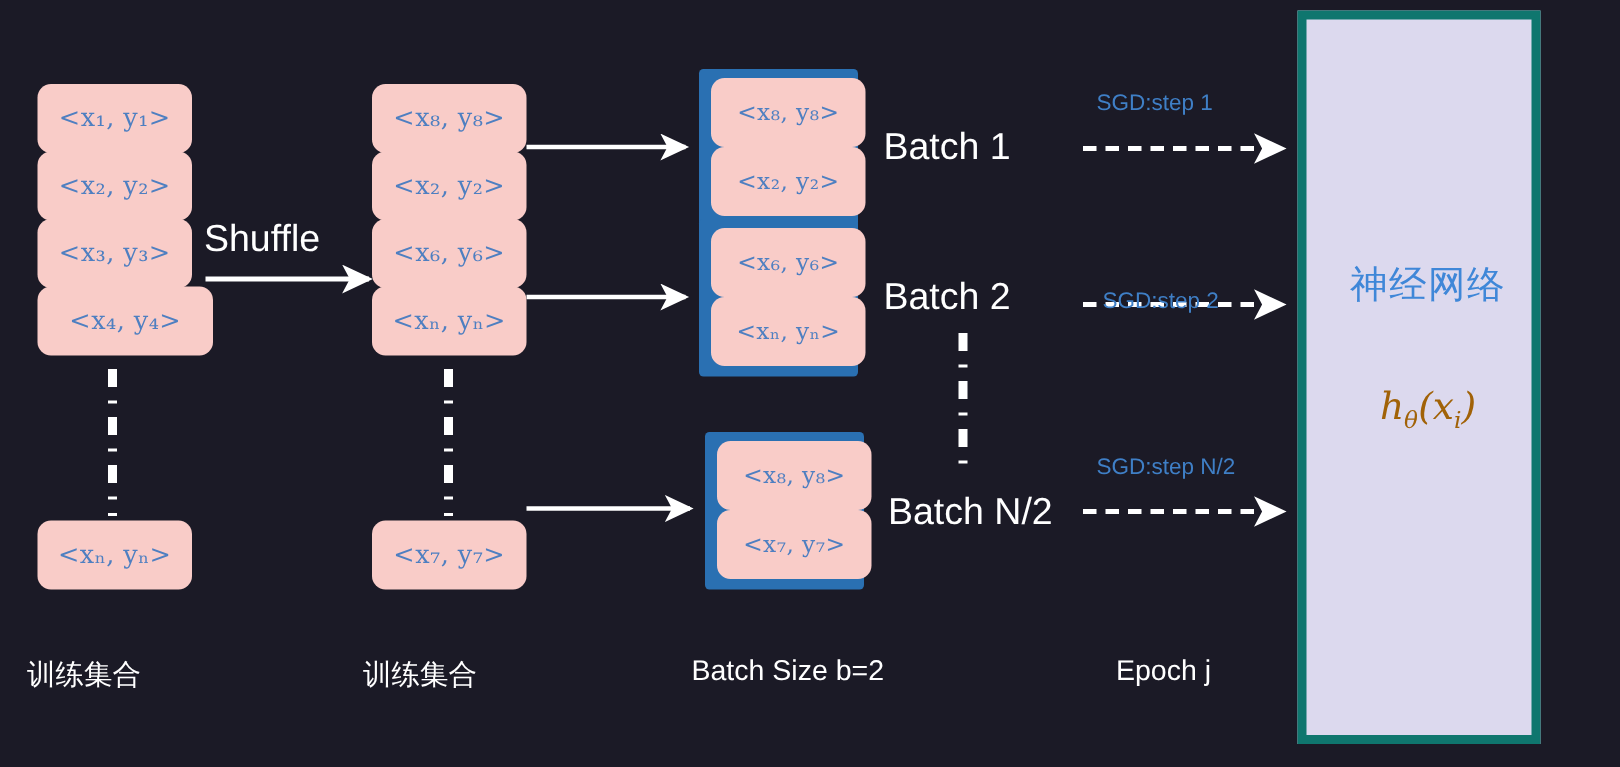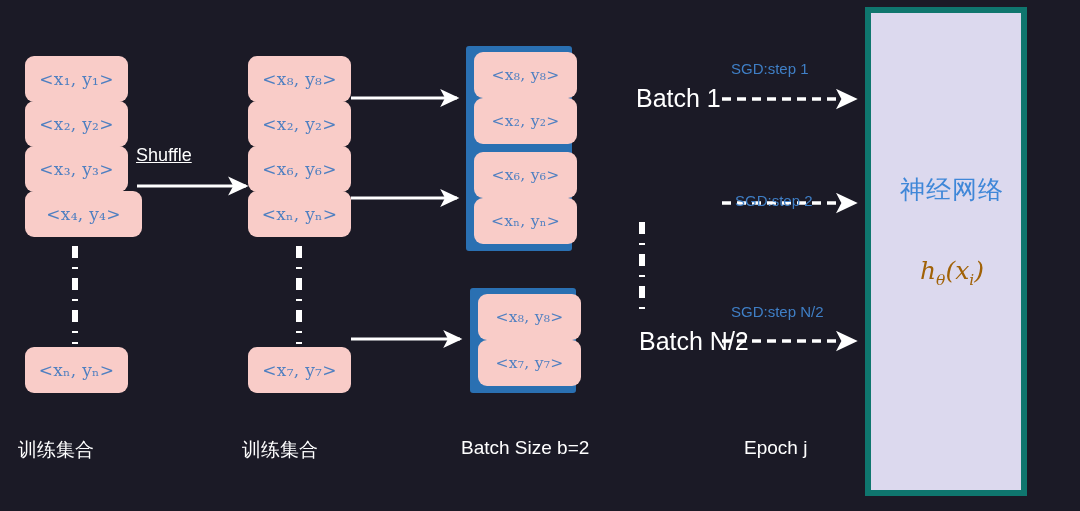--- a/index.html
+++ b/index.html
@@ -35,22 +35,22 @@
     border-radius:3px;
   }
 
   
   .lbl{
     position:absolute;
     color:#ffffff;
     white-space:nowrap;
     user-select:none;
   }
-  .lbl-shuffle{font-size:18px;text-decoration:underline;}
-  .lbl-batch{font-size:25px;margin-left:47px;}
+  .lbl-shuffle{font-size:25px;}
+  .lbl-batch{font-size:25px;}
   .lbl-foot{font-size:19px;}
   .lbl-cjk{font-family:"DejaVu Sans","Liberation Sans",sans-serif;}
   .lbl-sgd{
     position:absolute;
     color:#3f7fc6;
     font-size:15px;
     white-space:nowrap;
     user-select:none;
   }
 
@@ -135,20 +135,21 @@
   <div class="lbl lbl-foot lbl-cjk" style="left:242px;top:437px;">训练集合</div>
 
   <div class="batchframe" style="left:466px;top:46px;width:106px;height:105px;"></div>
   <div class="chip sm" style="left:474px;top:52px;width:103px;height:46px;">&lt;x₈, y₈&gt;</div>
   <div class="chip sm" style="left:474px;top:98px;width:103px;height:46px;">&lt;x₂, y₂&gt;</div>
   <div class="lbl lbl-batch" style="left:589px;top:84px;">Batch 1</div>
 
   <div class="batchframe" style="left:466px;top:146px;width:106px;height:105px;"></div>
   <div class="chip sm" style="left:474px;top:152px;width:103px;height:46px;">&lt;x₆, y₆&gt;</div>
   <div class="chip sm" style="left:474px;top:198px;width:103px;height:46px;">&lt;xₙ, yₙ&gt;</div>
+  <div class="lbl lbl-batch" style="left:589px;top:184px;">Batch 2</div>
 
   <div class="batchframe" style="left:470px;top:288px;width:106px;height:105px;"></div>
   <div class="chip sm" style="left:478px;top:294px;width:103px;height:46px;">&lt;x₈, y₈&gt;</div>
   <div class="chip sm" style="left:478px;top:340px;width:103px;height:46px;">&lt;x₇, y₇&gt;</div>
   <div class="lbl lbl-batch" style="left:592px;top:327px;">Batch N/2</div>
 
   <div class="lbl lbl-foot" style="left:461px;top:437px;">Batch Size b=2</div>
 
   <div class="lbl-sgd" style="left:731px;top:60px;">SGD:step 1</div>
   <div class="lbl-sgd" style="left:735px;top:165px;margin-top:27px;">SGD:step 2</div>

